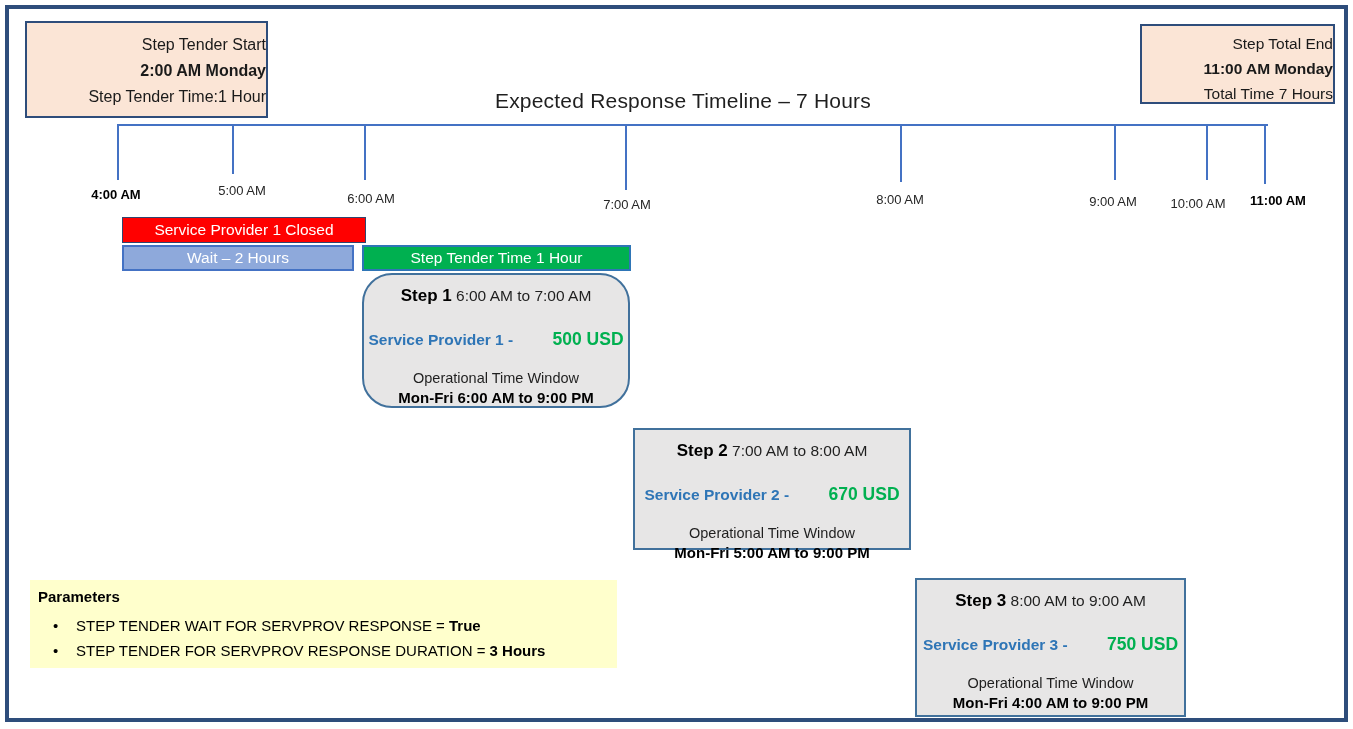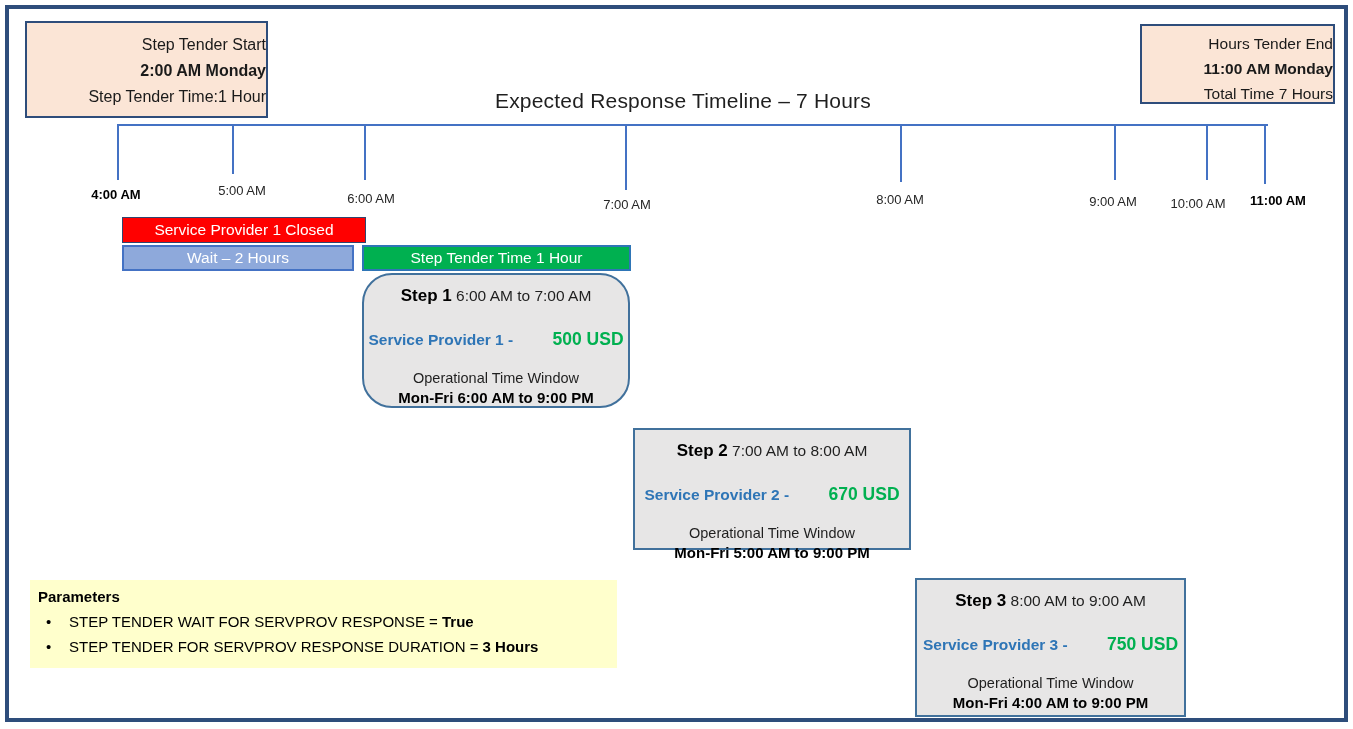--- a/index.html
+++ b/index.html
@@ -44,41 +44,41 @@
   .step-line{position:absolute;left:0;width:100%;white-space:nowrap;}
   .step-head{top:11px;font-size:15.5px;color:#1f1f1f;}
   .step-head .step-name{font-weight:bold;font-size:17px;color:#000;}
   .step-provider{top:54px;font-size:15.5px;font-weight:bold;color:var(--blue-text);}
   .step-provider .price{font-size:17.5px;color:var(--price-green);margin-left:5px;padding-left:30px;}
   .step-otw{top:95px;font-size:14.5px;color:#1f1f1f;}
   .step-hours{top:114px;font-size:15px;font-weight:bold;color:#000;}
   .params{position:absolute;left:30px;top:580px;width:587px;height:88px;background:var(--yellow);
     box-sizing:border-box;padding:8px 0 0 8px;font-size:15px;color:#000;}
   .params-title{font-weight:bold;margin-bottom:4px;}
-  .params ul{list-style:none;margin:1px;padding:0;}
+  .params ul{list-style:none;margin:8px;padding:0;}
   .params li{position:relative;padding-left:30px;line-height:25px;white-space:nowrap;}
   .params li::before{content:"\2022";position:absolute;left:7px;font-size:15px;}
 </style>
 </head>
 <body>
 
 <div class="canvas">
 
   <div class="frame"></div>
 
   <div class="title">Expected Response Timeline – 7 Hours</div>
 
   <div class="note-box start">
     <div>Step Tender Start</div>
     <div class="b">2:00 AM Monday</div>
     <div>Step Tender Time:1 Hour</div>
   </div>
 
   <div class="note-box end">
-    <div>Hours Tender End</div>
+    <div>Step Total End</div>
     <div class="b">11:00 AM Monday</div>
     <div>Total Time 7 Hours</div>
   </div>
 
   <div class="axis-line"></div>
 
   <div class="tick" style="left:117px;height:56px"></div>
   <div class="tick" style="left:232px;height:50px"></div>
   <div class="tick" style="left:364px;height:56px"></div>
   <div class="tick" style="left:625px;height:66px"></div>

